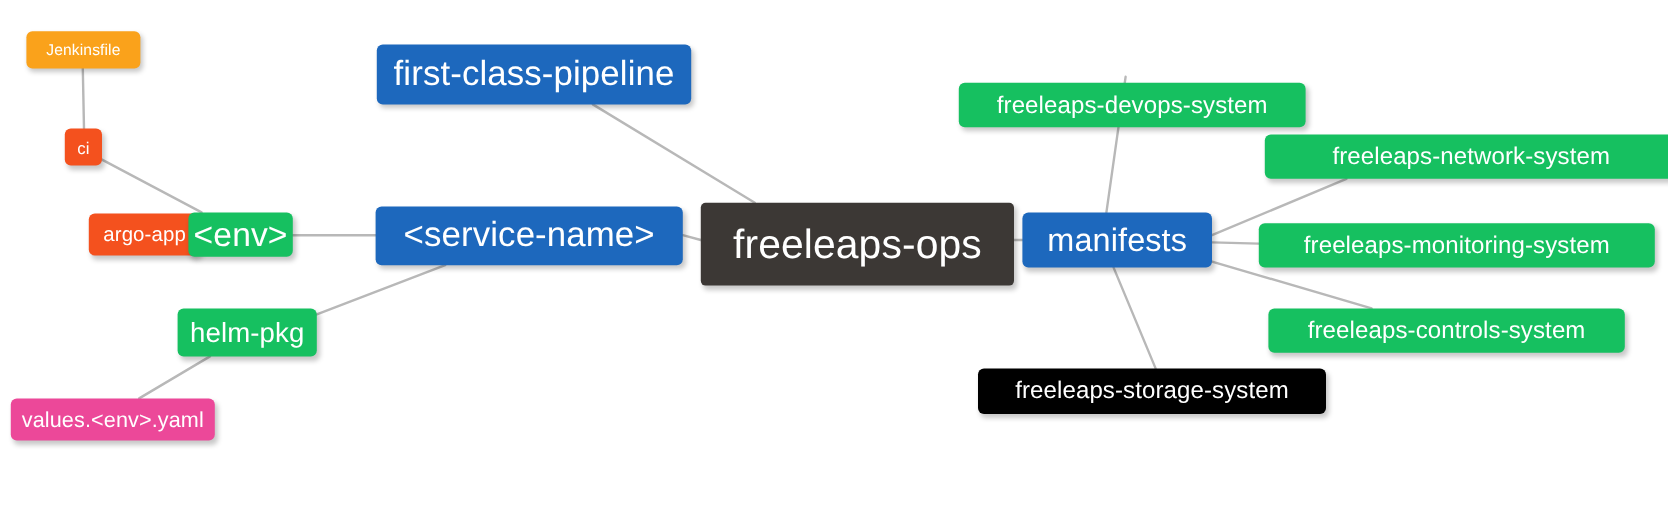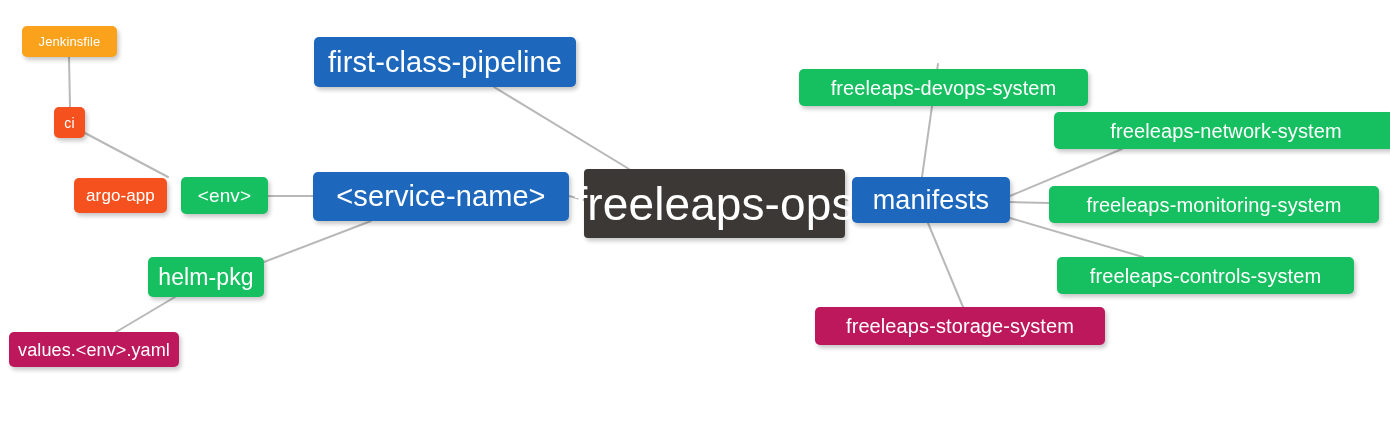--- a/index.html
+++ b/index.html
@@ -70,49 +70,49 @@
     </svg>
 <div class="node" style="left: 22px; top: 26px; width: 95px; height: 31px; background: rgb(250, 162, 27); font-size: 13px;">
       <span>Jenkinsfile</span>
     </div>
     <div class="node" style="left: 54px; top: 107px; width: 31px; height: 31px; background: rgb(244, 81, 30); font-size: 14px;">
       <span>ci</span>
     </div>
     <div class="node" style="left: 44px; top: 178px; width: 93px; height: 35px; background: rgb(244, 81, 30); font-size: 17px; margin-left: 30px;">
       <span>argo-app</span>
     </div>
-    <div class="node" style="left: 157px; top: 177px; width: 87px; height: 37px; background: rgb(22, 192, 96); font-size: 19px; margin-left: 24px;">
+    <div class="node" style="left: 157px; top: 177px; width: 87px; height: 37px; background: rgb(22, 192, 96); font-size: 28px;">
       <span>&lt;env&gt;</span>
     </div>
     <div class="node" style="left: 148px; top: 257px; width: 116px; height: 40px; background: rgb(22, 192, 96); font-size: 23px;">
       <span>helm-pkg</span>
     </div>
-    <div class="node" style="left: 9px; top: 332px; width: 170px; height: 35px; background: #be185d; font-size: 18px;">
+    <div class="node" style="left: 9px; top: 332px; width: 170px; height: 35px; background: #ec4899; font-size: 18px;">
       <span>values.&lt;env&gt;.yaml</span>
     </div>
     <div class="node" style="left: 314px; top: 37px; width: 262px; height: 50px; background: rgb(29, 104, 189); font-size: 29px;">
       <span>first-class-pipeline</span>
     </div>
     <div class="node" style="left: 313px; top: 172px; width: 256px; height: 49px; background: rgb(29, 104, 189); font-size: 29px;">
       <span>&lt;service-name&gt;</span>
     </div>
-    <div class="node root" style="left: 584px; top: 169px; width: 261px; height: 69px; background: rgb(60, 56, 53); font-size: 46px;">
+    <div class="node root" style="left: 584px; top: 169px; width: 261px; height: 69px; background: rgb(60, 56, 53); font-size: 34px;">
       <span>freeleaps-ops</span>
     </div>
     <div class="node" style="left: 852px; top: 177px; width: 158px; height: 46px; background: rgb(29, 104, 189); font-size: 27px;">
       <span>manifests</span>
     </div>
     <div class="node" style="left: 799px; top: 27px; width: 289px; height: 37px; background: rgb(22, 192, 96); font-size: 20px; margin-top: 42px;">
       <span>freeleaps-devops-system</span>
     </div>
     <div class="node" style="left: 1054px; top: 112px; width: 344px; height: 37px; background: rgb(22, 192, 96); font-size: 20px;">
       <span>freeleaps-network-system</span>
     </div>
     <div class="node" style="left: 1049px; top: 186px; width: 330px; height: 37px; background: rgb(22, 192, 96); font-size: 20px;">
       <span>freeleaps-monitoring-system</span>
     </div>
     <div class="node" style="left: 1057px; top: 257px; width: 297px; height: 37px; background: rgb(22, 192, 96); font-size: 20px;">
       <span>freeleaps-controls-system</span>
     </div>
-    <div class="node" style="left: 815px; top: 307px; width: 290px; height: 38px; background: #be185d; font-size: 20px;">
+    <div class="node" style="left: 815px; top: 307px; width: 290px; height: 38px; background: #000000; font-size: 20px;">
       <span>freeleaps-storage-system</span>
     </div>
   </div>
 
 </body></html>

